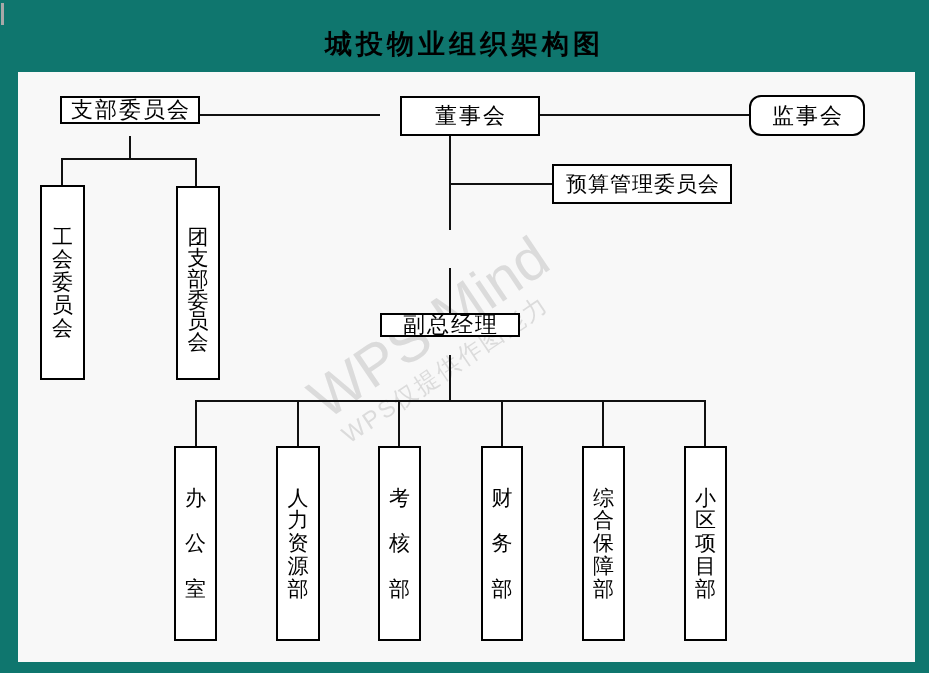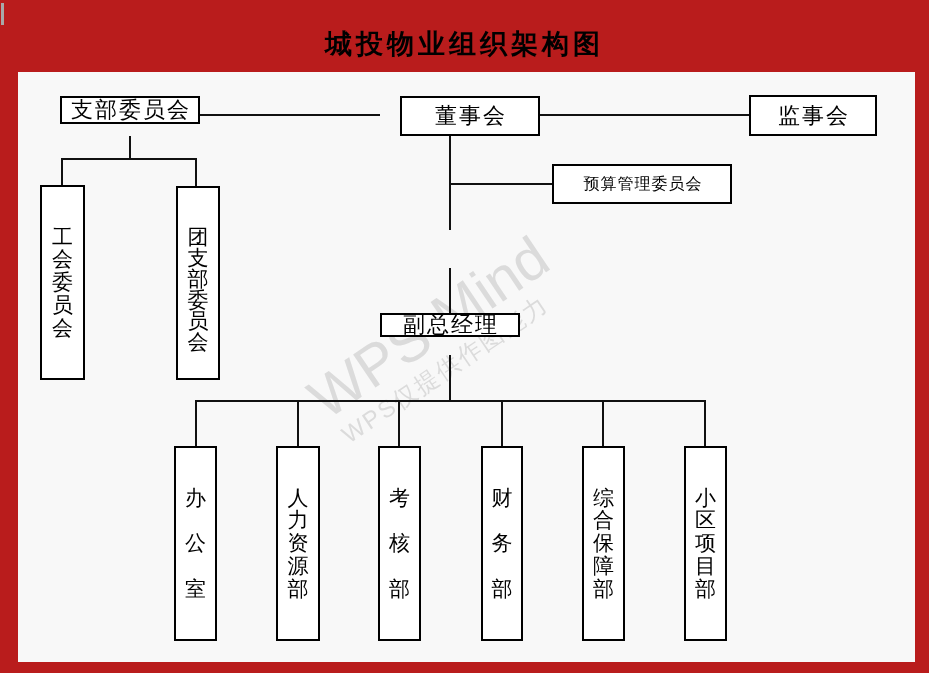--- a/index.html
+++ b/index.html
@@ -1,19 +1,19 @@
 <!DOCTYPE html>
 <html><head>
 <meta charset="utf-8">
 <style>
   html, body { margin: 0; padding: 0; background: #ffffff; }
   #page {
     position: relative;
     width: 929px; height: 673px;
-    background: #b91c1c;
+    background: #0f766e;
     overflow: hidden;
     font-family: "Liberation Serif", "DejaVu Serif", serif;
     color: #000;
   }
   #scroll-fragment {
     position: absolute; left: 1px; top: 3px; width: 3px; height: 22px;
     background: #a8a8a8;
   }
   #chart-title {
     position: absolute; left: 0; top: 26px; width: 929px;
@@ -29,21 +29,21 @@
   .node {
     position: absolute;
     background: #ffffff;
     border: 2px solid #000;
     box-sizing: border-box;
     display: flex; align-items: center; justify-content: center;
     z-index: 2;
   }
   .node.h { font-size: 22px; letter-spacing: 2px; white-space: nowrap; }
   .node.h .lbl { transform: translateX(1px); }
-  .node.budget { font-size: 16px; letter-spacing: 1px; }
+  .node.budget { font-size: 21px; letter-spacing: 1px; }
   .v-text {
     display: flex; flex-direction: column;
     justify-content: space-between; align-items: center;
     height: 112px;
     font-size: 21px; line-height: 21px;
   }
   .line { position: absolute; background: #111; z-index: 1; }
   .line.h { height: 2px; }
   .line.v { width: 2px; }
   #watermark {
@@ -95,21 +95,21 @@
   <div class="line v" style="left:704px; top:400px; height:46px;"></div>
 
   <div class="node h" style="left:60px; top:96px; width:140px; height:28px;">
     <span class="lbl">支部委员会</span>
   </div>
 
   <div class="node h" style="left:400px; top:96px; width:140px; height:40px;">
     <span class="lbl">董事会</span>
   </div>
 
-  <div class="node h" style="left:749px; top:95px; width:128px; height:41px;">
+  <div class="node h" style="left:749px; top:95px; width:116px; height:41px;border-radius:12px;">
     <span class="lbl">监事会</span>
   </div>
 
   <div class="node h budget" style="left:552px; top:164px; width:180px; height:40px;">
     <span class="lbl">预算管理委员会</span>
   </div>
 
 
   <div class="node h" style="left:380px; top:313px; width:140px; height:24px;text-align:center;">
     <span class="lbl">副总经理</span>

